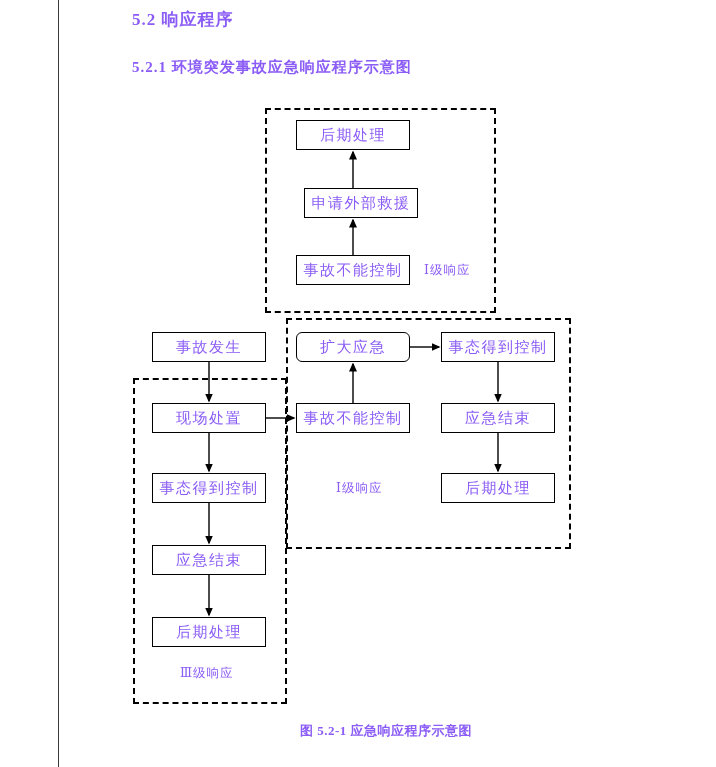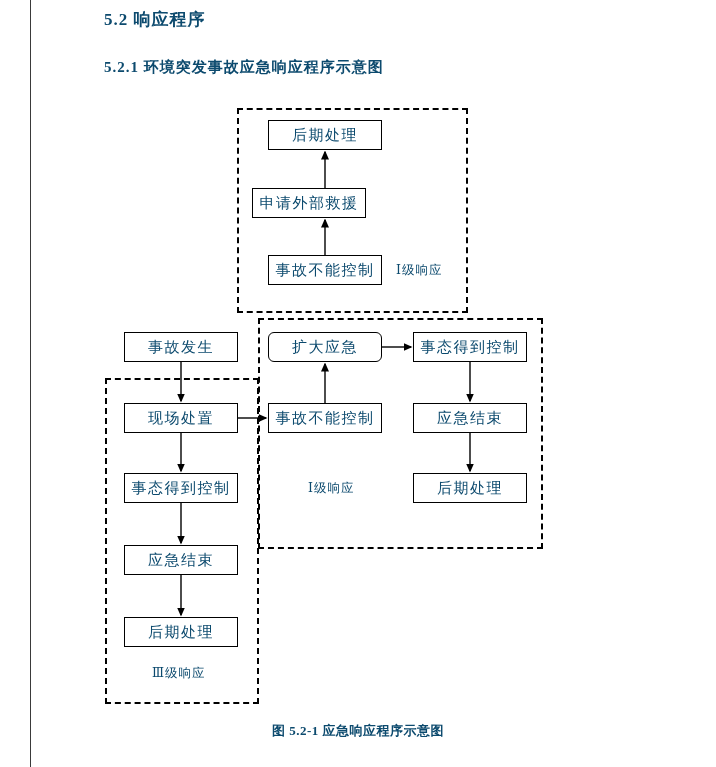--- a/index.html
+++ b/index.html
@@ -1,22 +1,23 @@
 <!DOCTYPE html>
 <html><head>
 <meta charset="utf-8">
 <style>
   html,body{margin:0;padding:0;background:#fff;}
   #page{
     position:relative;
     width:576px;height:767px;
     background:#ffffff;
     font-family:"Liberation Serif","DejaVu Serif",serif;
-    color:#0c4a6e;
+    color:#8b5cf6;
     overflow:hidden;
+    margin-left:28px;
   }
   .margin-line{
     position:absolute;left:30px;top:0;width:0;height:767px;
     border-left:1px solid #3a3a3a;
   }
   .h1{
     position:absolute;left:104px;top:8px;
     font-size:17px;font-weight:bold;letter-spacing:1px;white-space:nowrap;
   }
   .h2{
@@ -88,21 +89,21 @@
 
     <line x1="238" y1="418" x2="266" y2="418" marker-end="url(#arr)"></line>
 
     <line x1="181" y1="362" x2="181" y2="401" marker-end="url(#arr)"></line>
     <line x1="181" y1="433" x2="181" y2="471" marker-end="url(#arr)"></line>
     <line x1="181" y1="503" x2="181" y2="543" marker-end="url(#arr)"></line>
     <line x1="181" y1="575" x2="181" y2="615" marker-end="url(#arr)"></line>
   </svg>
 
   <div class="node" style="left:268px;top:120px;">后期处理</div>
-  <div class="node" style="left:252px;top:188px;">申请外部救援</div>
+  <div class="node" style="left:276px;top:188px;">申请外部救援</div>
   <div class="node" style="left:268px;top:255px;">事故不能控制</div>
 
   <div class="node" style="left:124px;top:332px;">事故发生</div>
 
   <div class="node" style="left:268px;top:332px;border-radius:6px;">扩大应急</div>
   <div class="node" style="left:413px;top:332px;">事态得到控制</div>
   <div class="node" style="left:268px;top:403px;">事故不能控制</div>
   <div class="node" style="left:413px;top:403px;">应急结束</div>
   <div class="node" style="left:413px;top:473px;">后期处理</div>
 

